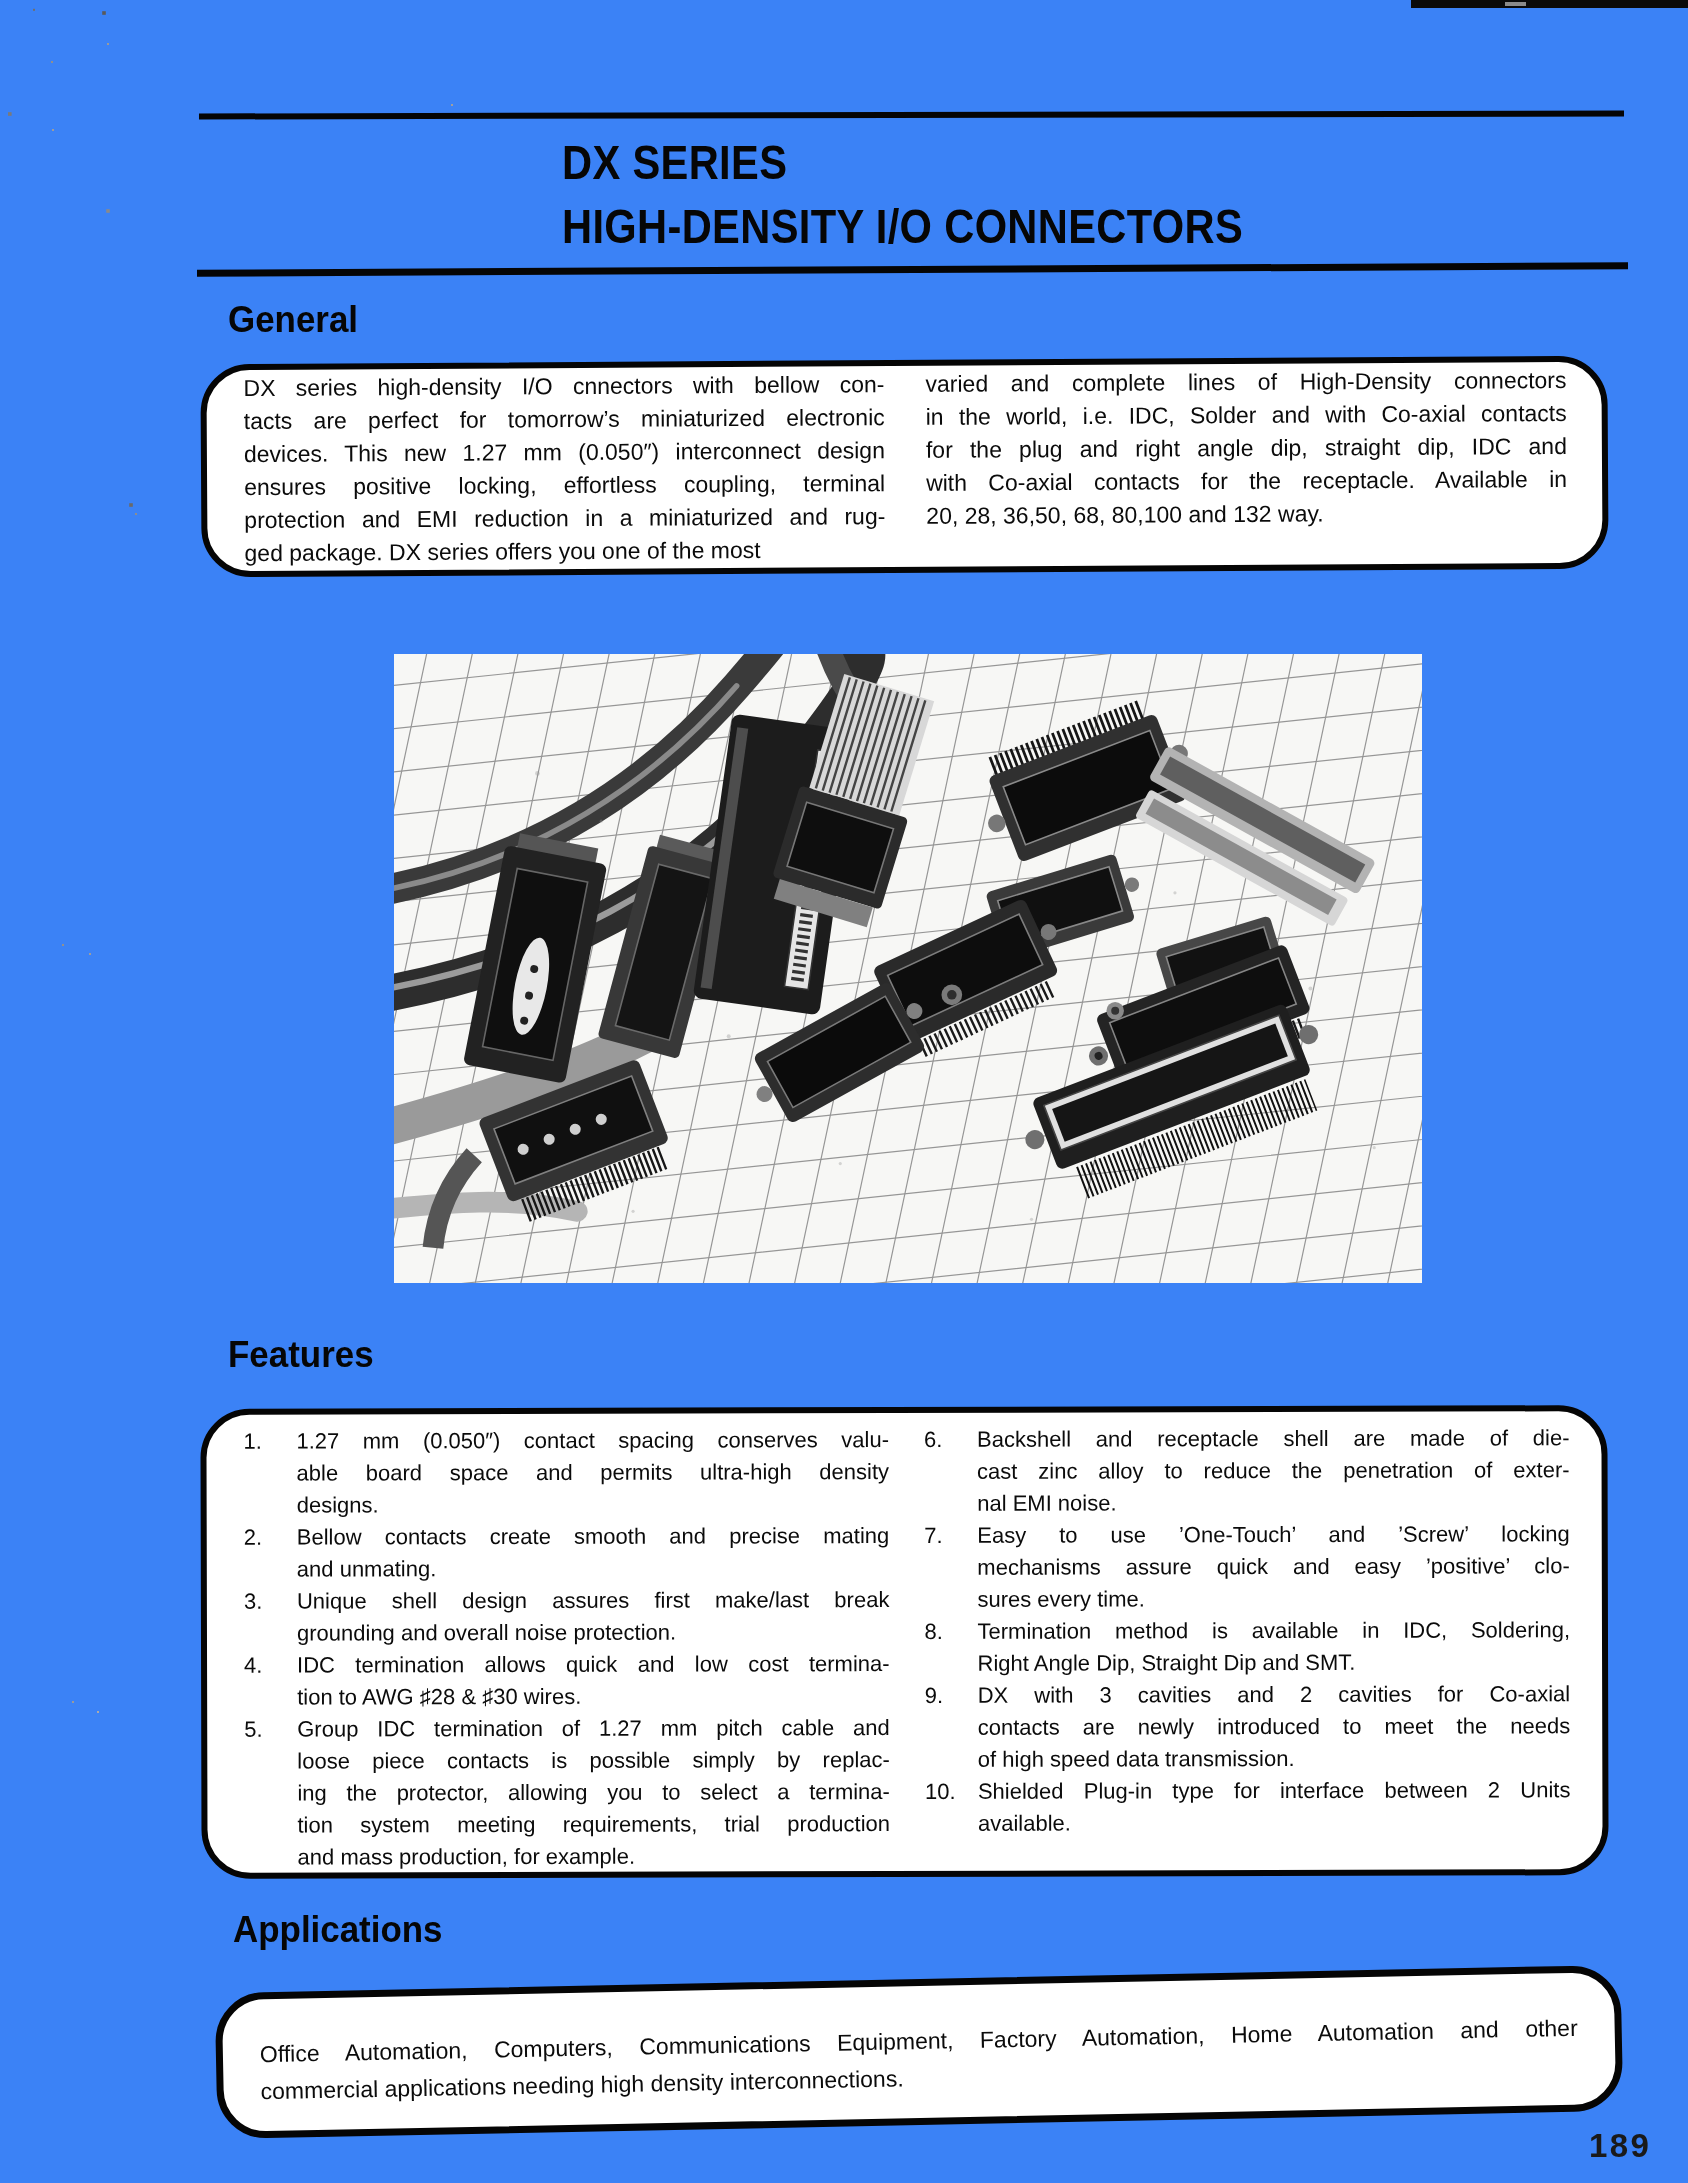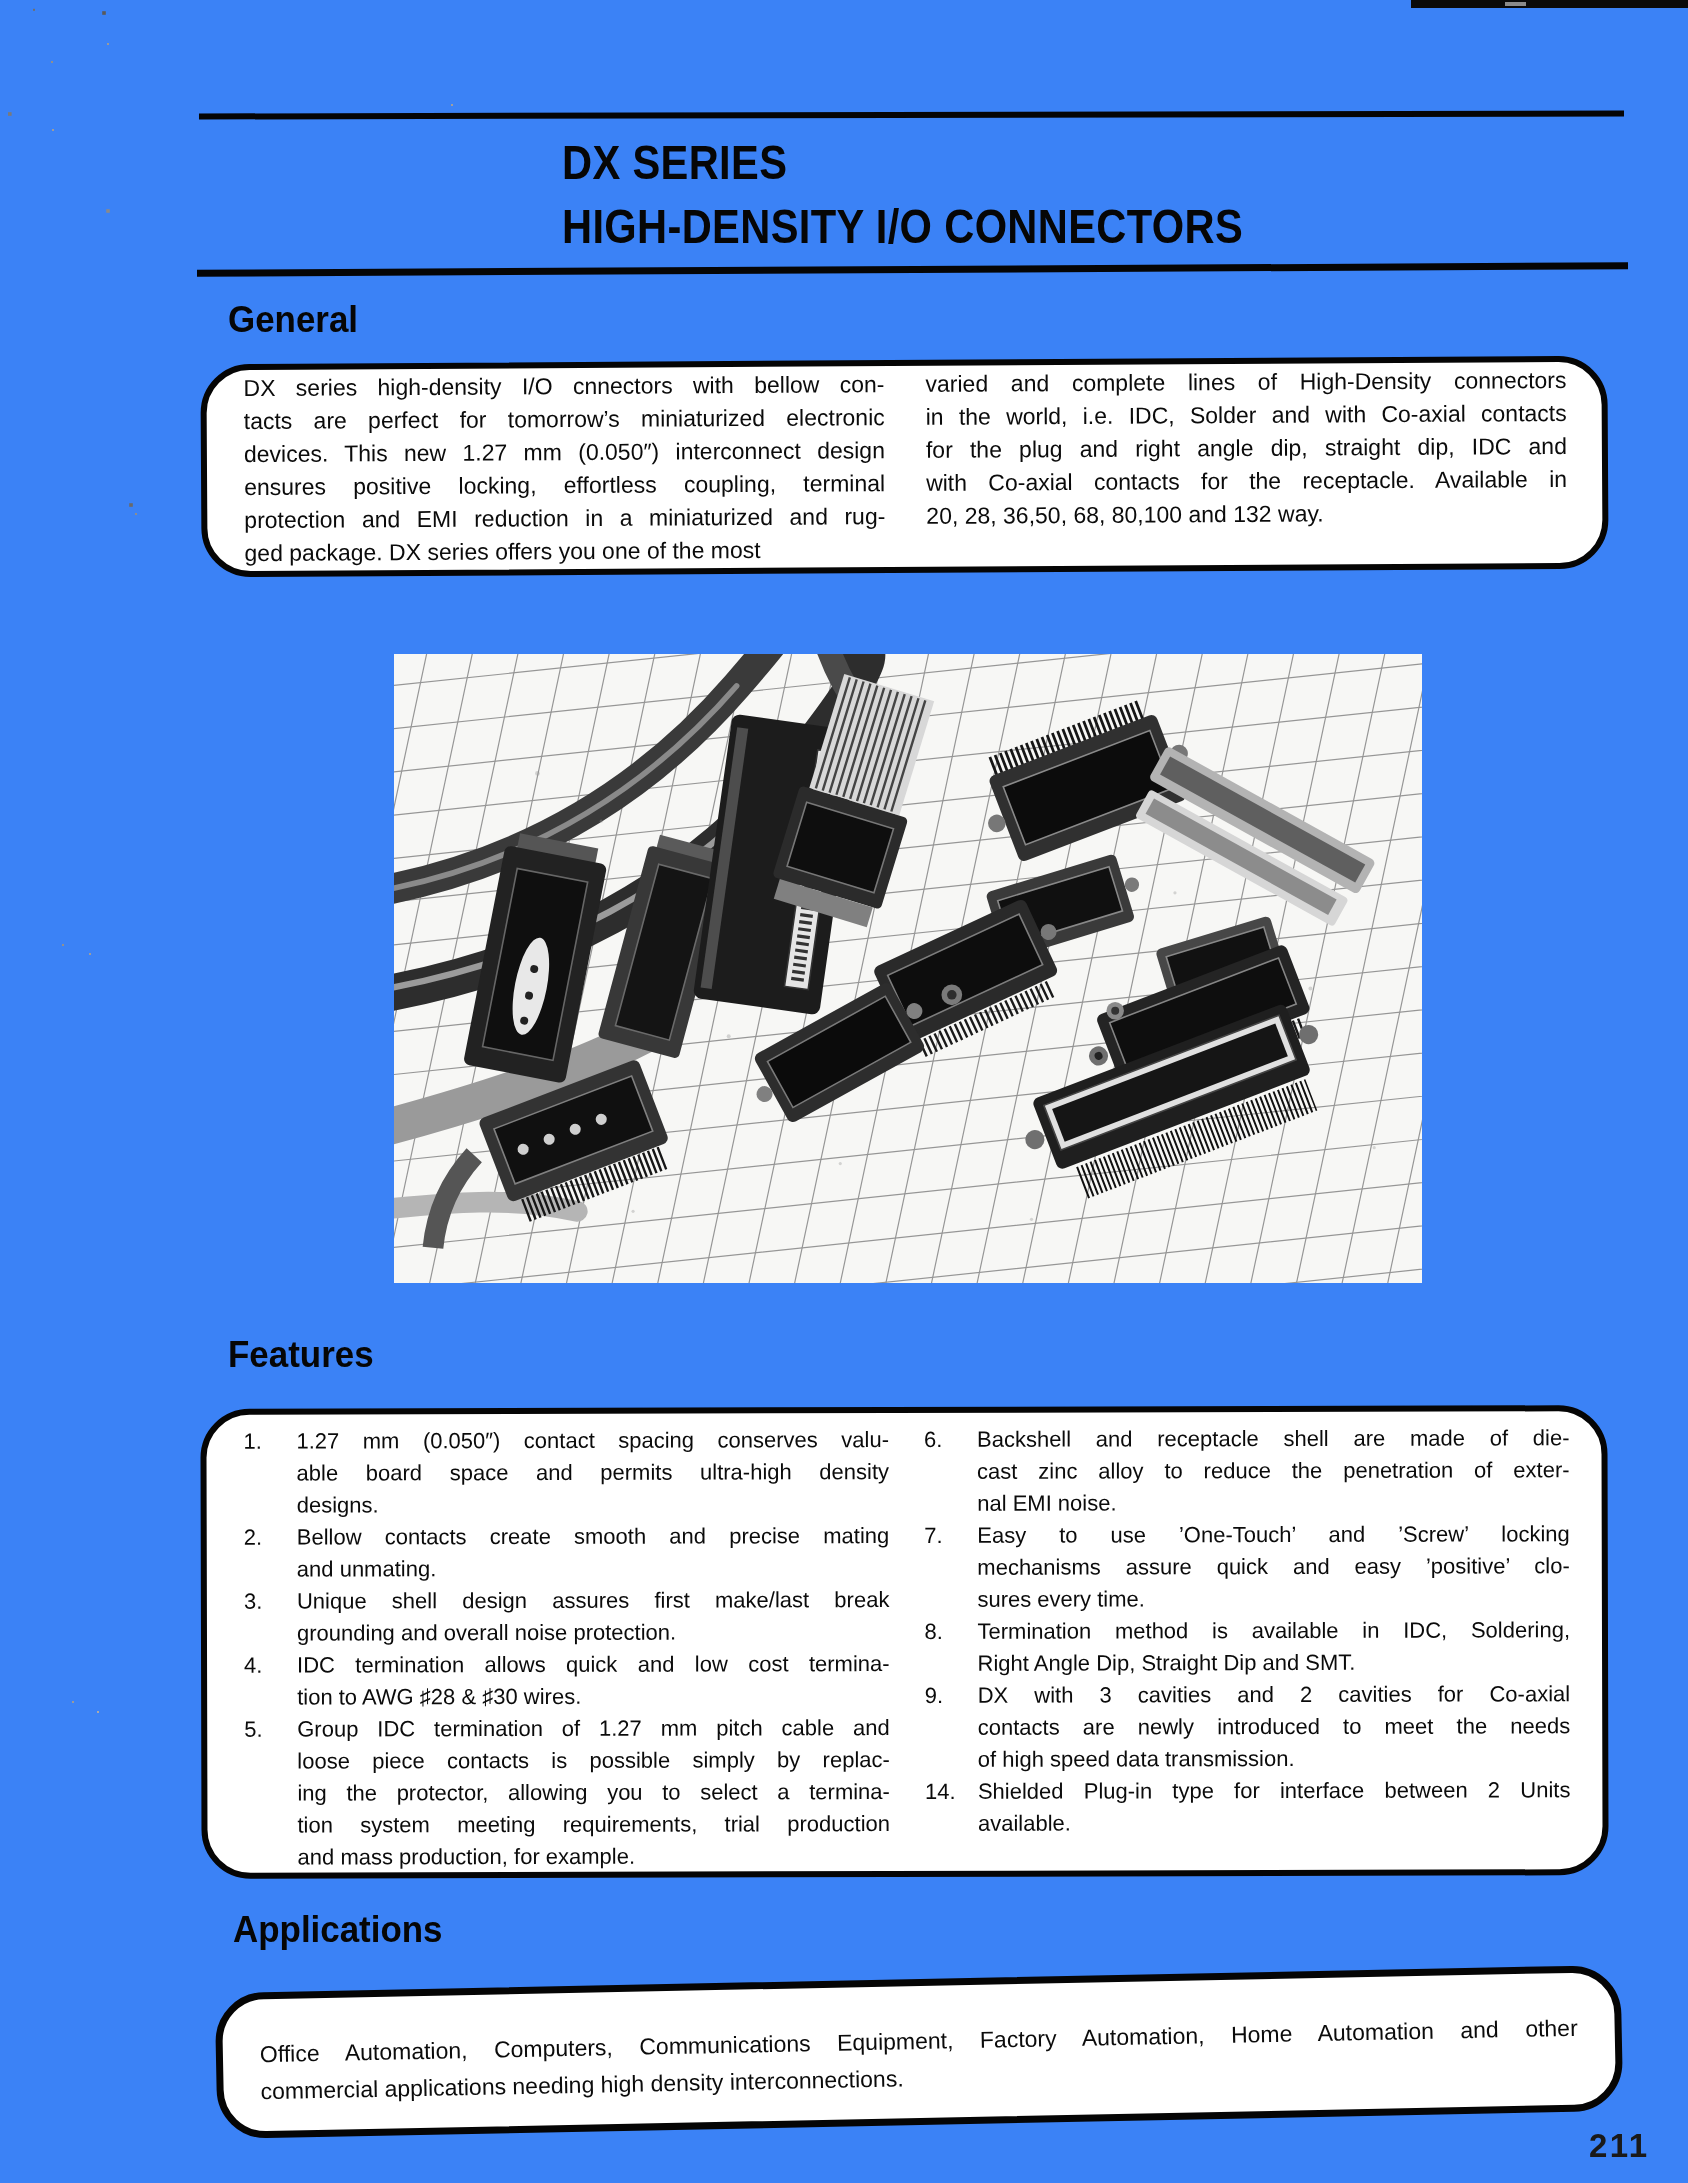--- a/index.html
+++ b/index.html
@@ -295,30 +295,30 @@
         <div class="jl">Termination method is available in IDC, Soldering,</div>
         <div class="ll">Right Angle Dip, Straight Dip and SMT.</div>
       </div>
       <div class="feat">
         <span class="fnum">9.</span>
         <div class="jl">DX with 3 cavities and 2 cavities for Co-axial</div>
         <div class="jl">contacts are newly introduced to meet the needs</div>
         <div class="ll">of high speed data transmission.</div>
       </div>
       <div class="feat">
-        <span class="fnum">14.</span>
+        <span class="fnum">10.</span>
         <div class="jl">Shielded Plug-in type for interface between 2 Units</div>
         <div class="ll">available.</div>
       </div>
     </div>
   </div>
 
   <h2 class="sec-h apps-h">Applications</h2>
 
   <div class="box apps-box">
     <div class="jl">Office Automation, Computers, Communications Equipment, Factory Automation, Home Automation and other</div>
     <div class="ll">commercial applications needing high density interconnections.</div>
   </div>
 
-  <div class="page-num">211</div>
+  <div class="page-num">189</div>
 
 </div>
 
 
 </body></html>

